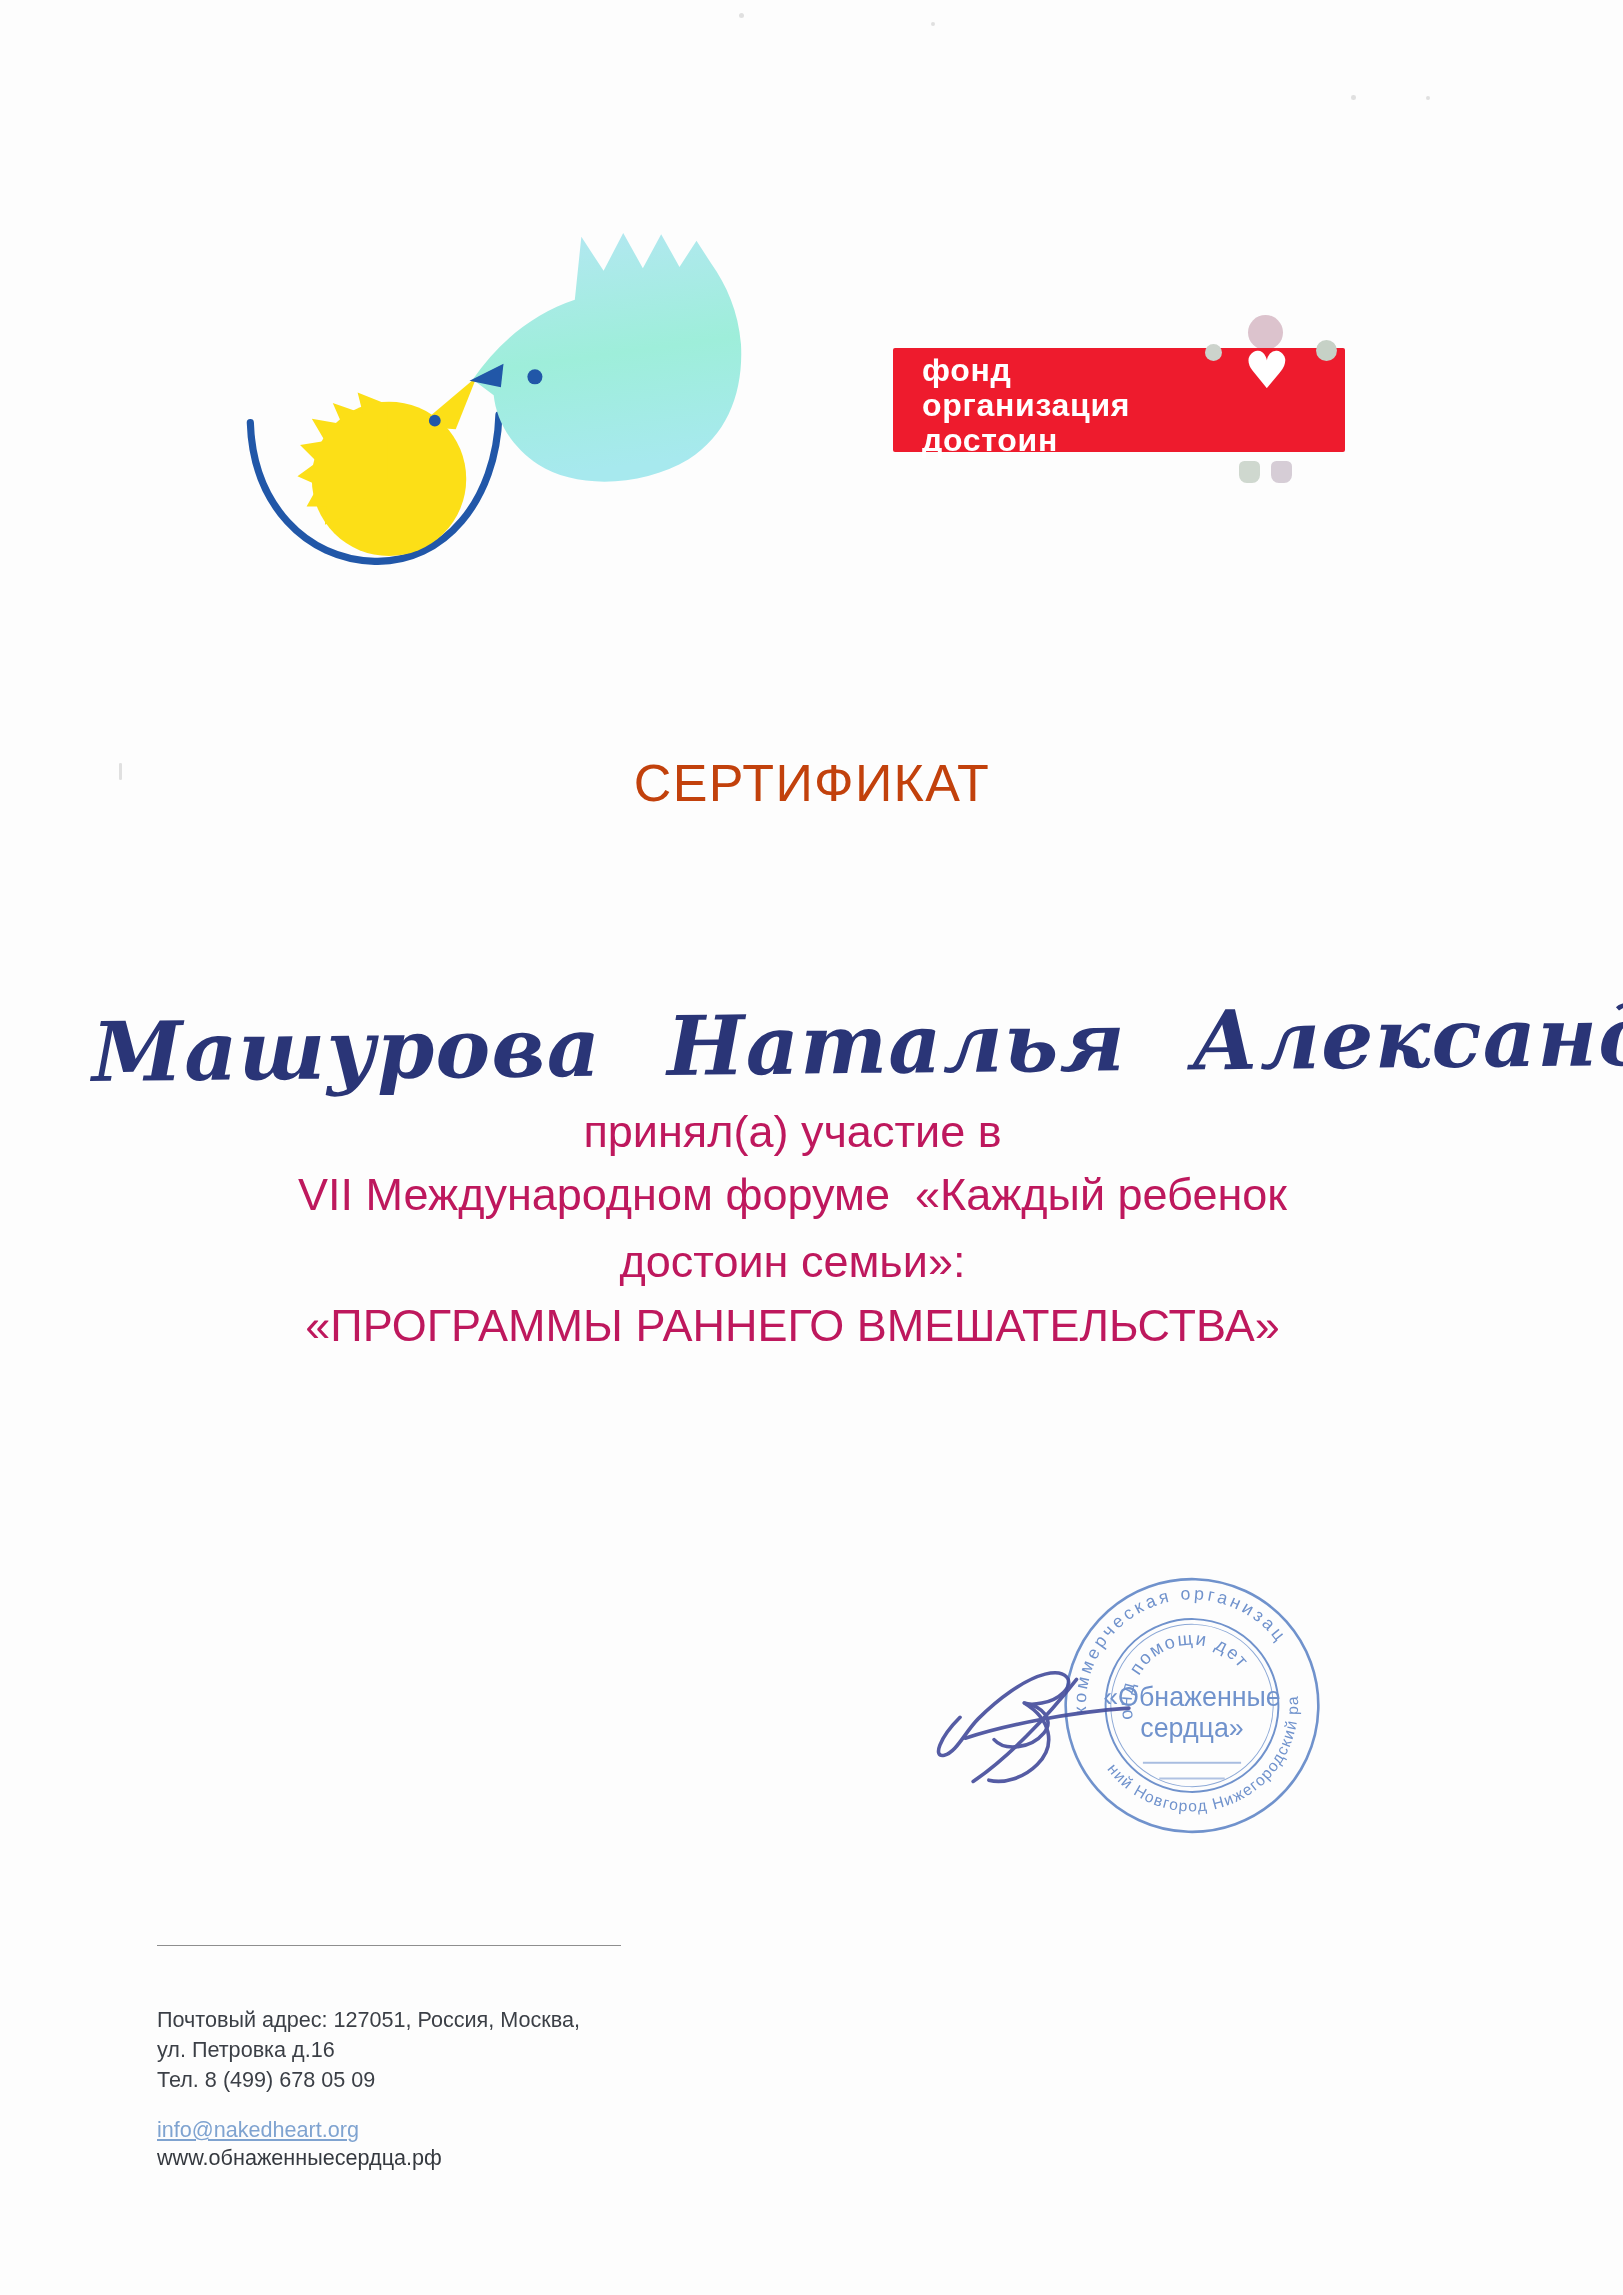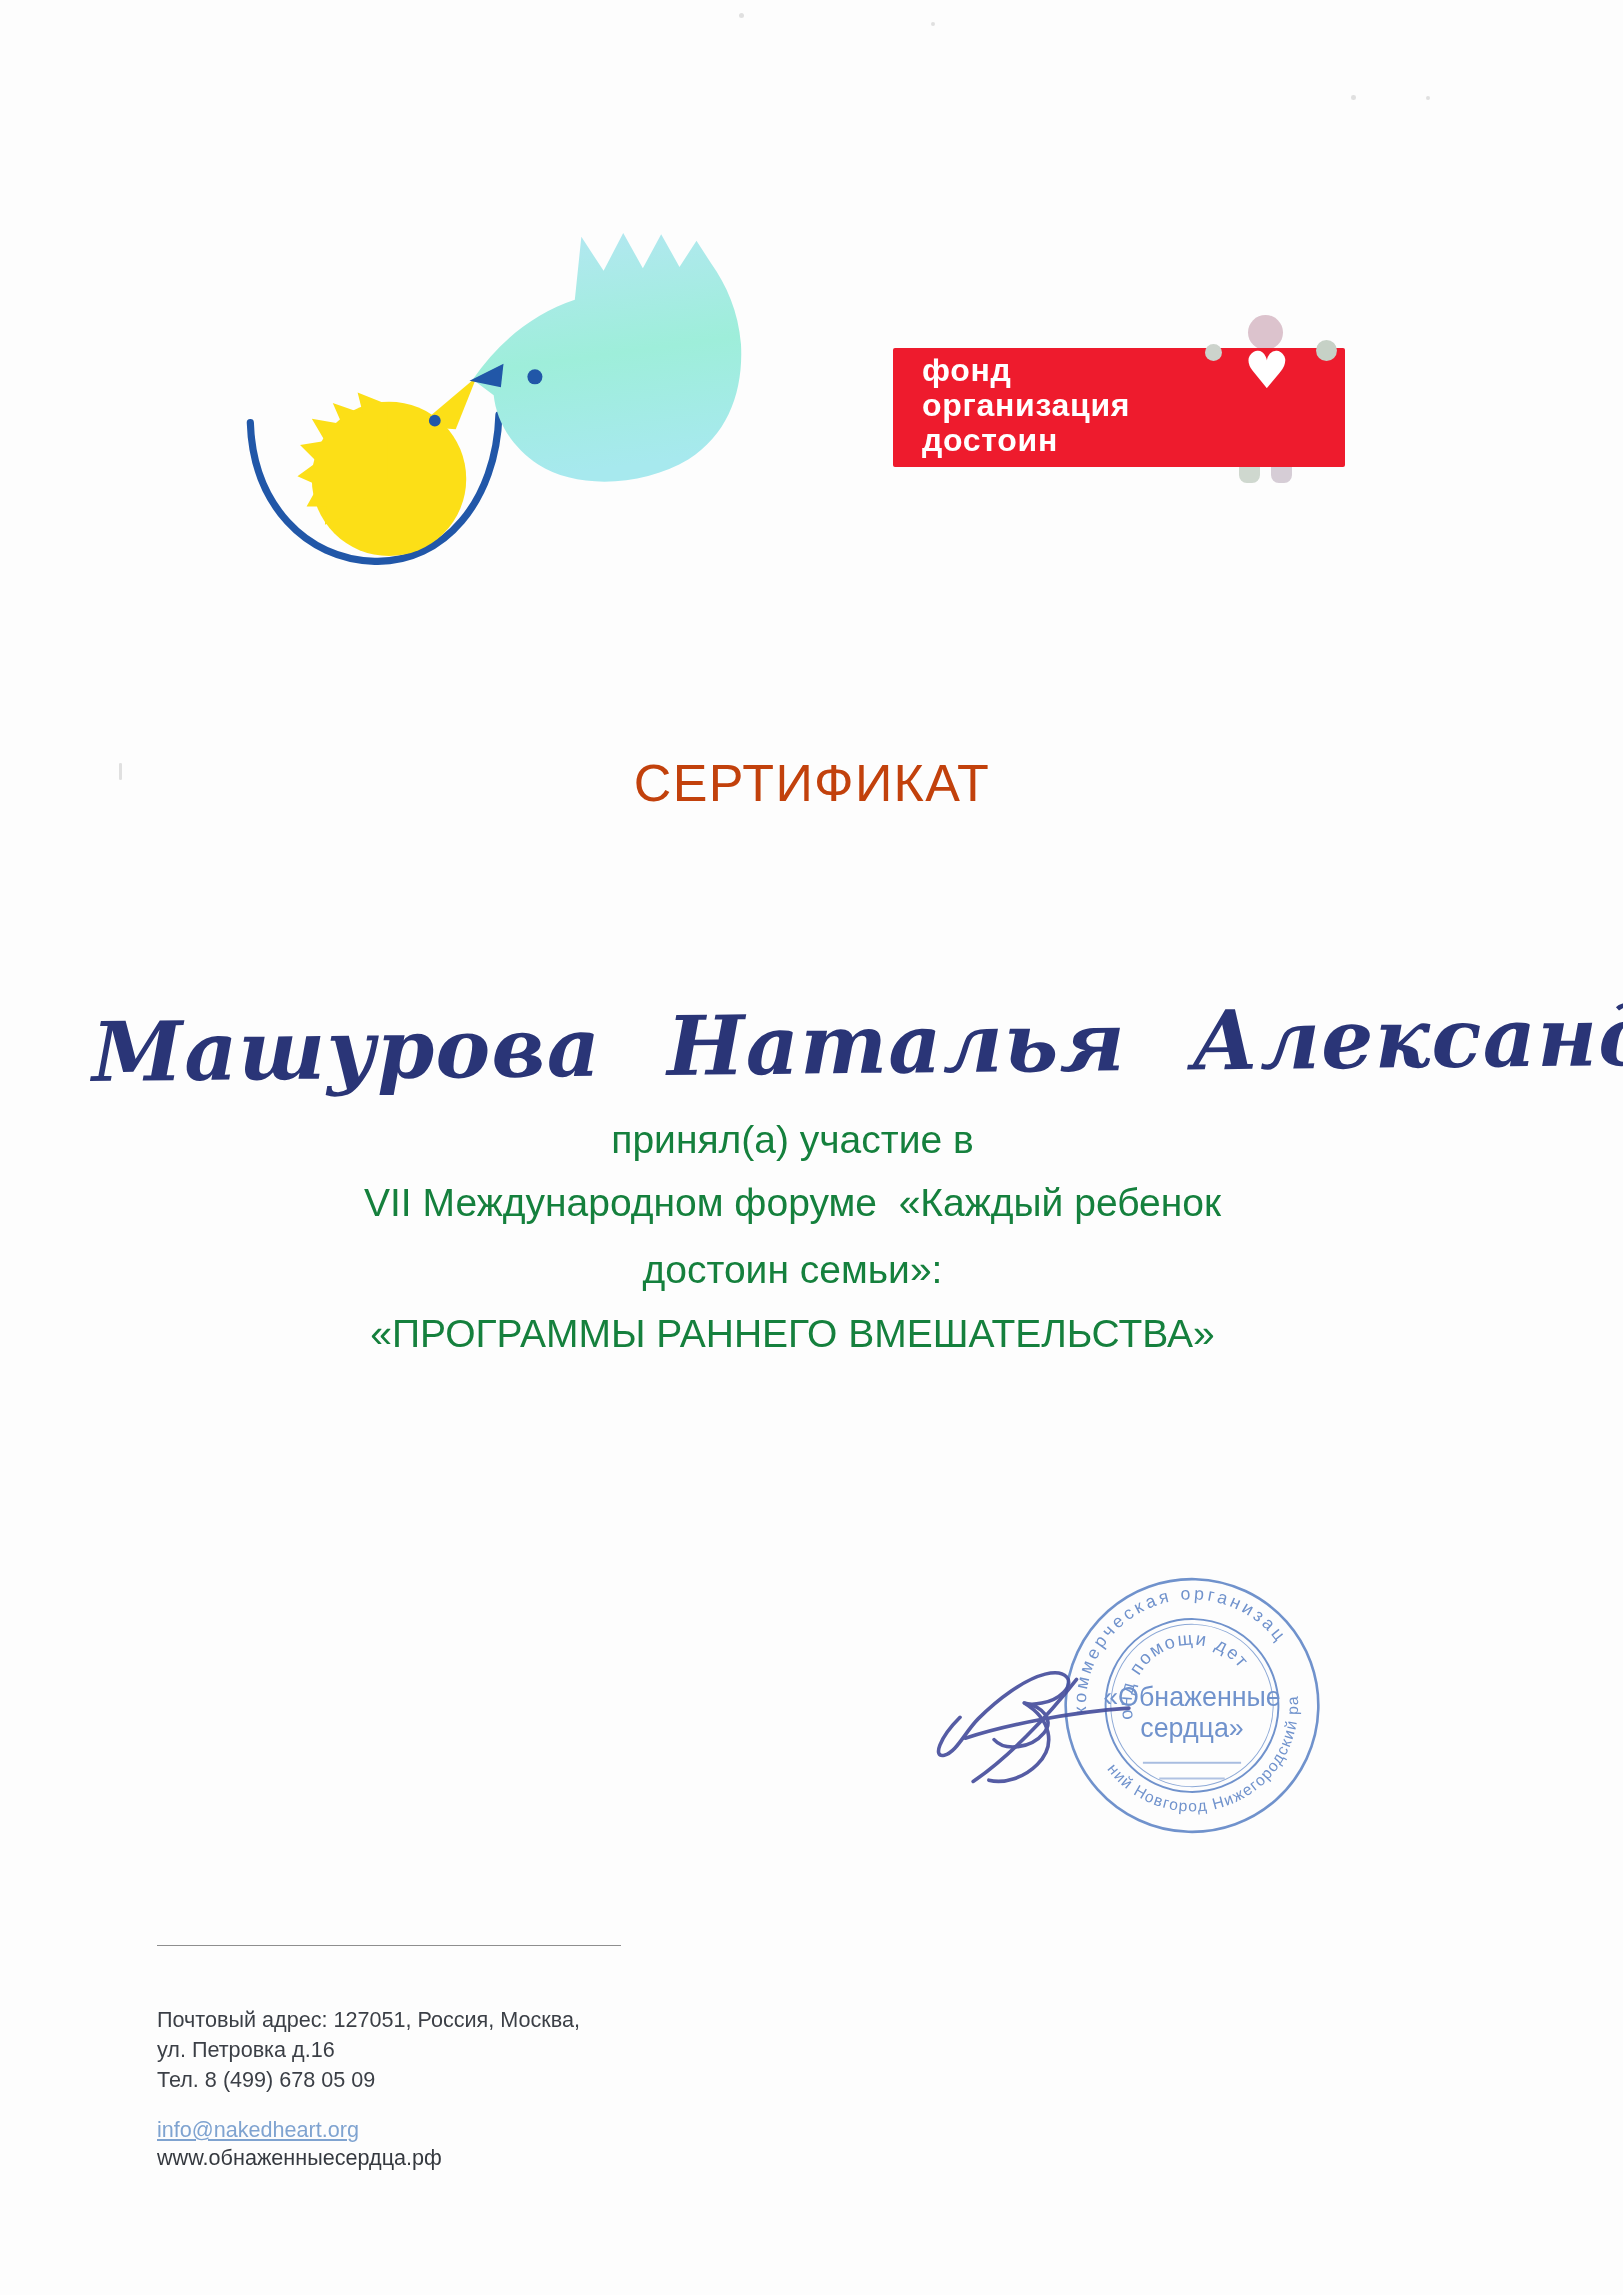--- a/index.html
+++ b/index.html
@@ -13,21 +13,21 @@
   
   .illustration{position:absolute;left:246px;top:229px;width:498px;height:350px;}
   
   .person-part{position:absolute;z-index:1;}
   .pp-head{left:1248px;top:315px;width:35px;height:35px;border-radius:50%;background:#dcc3cd;}
   .pp-hand-l{left:1205px;top:344px;width:17px;height:17px;border-radius:50%;background:#ccd3cc;z-index:3;}
   .pp-hand-r{left:1316px;top:340px;width:21px;height:21px;border-radius:50%;background:#c6d1c6;z-index:3;}
   .pp-foot-l{left:1239px;top:461px;width:21px;height:22px;border-radius:5.2px 5.2px 7.9px 7.9px;background:#cfd8cf;}
   .pp-foot-r{left:1271px;top:461px;width:21px;height:22px;border-radius:5.2px 5.2px 7.9px 7.9px;background:#d6cdd6;}
   .logo-banner{
-    position:absolute;left:893px;top:348px;width:452px;height:119px;
+    position:absolute;left:893px;top:348px;width:452px;height:104px;
     background:#ee1b2d;z-index:2;border-radius:2px;
   }
   .logo-text{
     position:absolute;left:29px;top:5.2px;
     font-weight:bold;font-size:32px;line-height:35px;color:#ffffff;letter-spacing:0.7px;
   }
   .logo-heart{
     position:absolute;left:351px;top:-2.6px;font-size:51px;line-height:51px;color:#ffffff;
     font-family:"DejaVu Sans",sans-serif;
   }
@@ -37,21 +37,21 @@
     top:752px;font-size:52px;line-height:63px;font-weight:400;
     color:#c2410c;letter-spacing:1.3px;right:0;
   }
   .intro{top:904px;font-size:39px;line-height:47px;color:#141414;}
   .recipient{
     top:992px;left:92px;right:0;font-family:"DejaVu Serif",serif;
     font-style:italic;font-weight:bold;font-size:82px;line-height:105px;
     color:#2a3577;letter-spacing:1.3px;word-spacing:36px;transform:rotate(-0.6deg);
   }
   .bl0{top:1108px;} .bl1{top:1171px;} .bl2{top:1238px;} .bl3{top:1302px;} .bl4{top:1363px;}
-  .body-line{font-size:39px;line-height:48px;color:#15803d;margin-top:8px;}
+  .body-line{font-size:45px;line-height:48px;color:#be185d;}
   
   .signatory{position:absolute;left:253px;top:1607px;font-size:33px;line-height:41px;color:#17191c;}
   .signatory .name{margin-top:19.6px;}
   
   .stamp{position:absolute;left:1038px;top:1570px;width:308px;height:271px;}
   .handsign{position:absolute;left:926px;top:1640px;width:216px;height:154px;z-index:4;}
   
   .footer-divider{position:absolute;left:157px;top:1945px;width:464px;height:1.3px;background:#8e8e8e;}
   .footer-line{position:absolute;left:157px;font-size:21.6px;line-height:30px;color:#3b3f46;margin-top:26px;}
   .fl-addr1{top:1979px;} .fl-addr2{top:2009px;} .fl-phone{top:2039px;}

